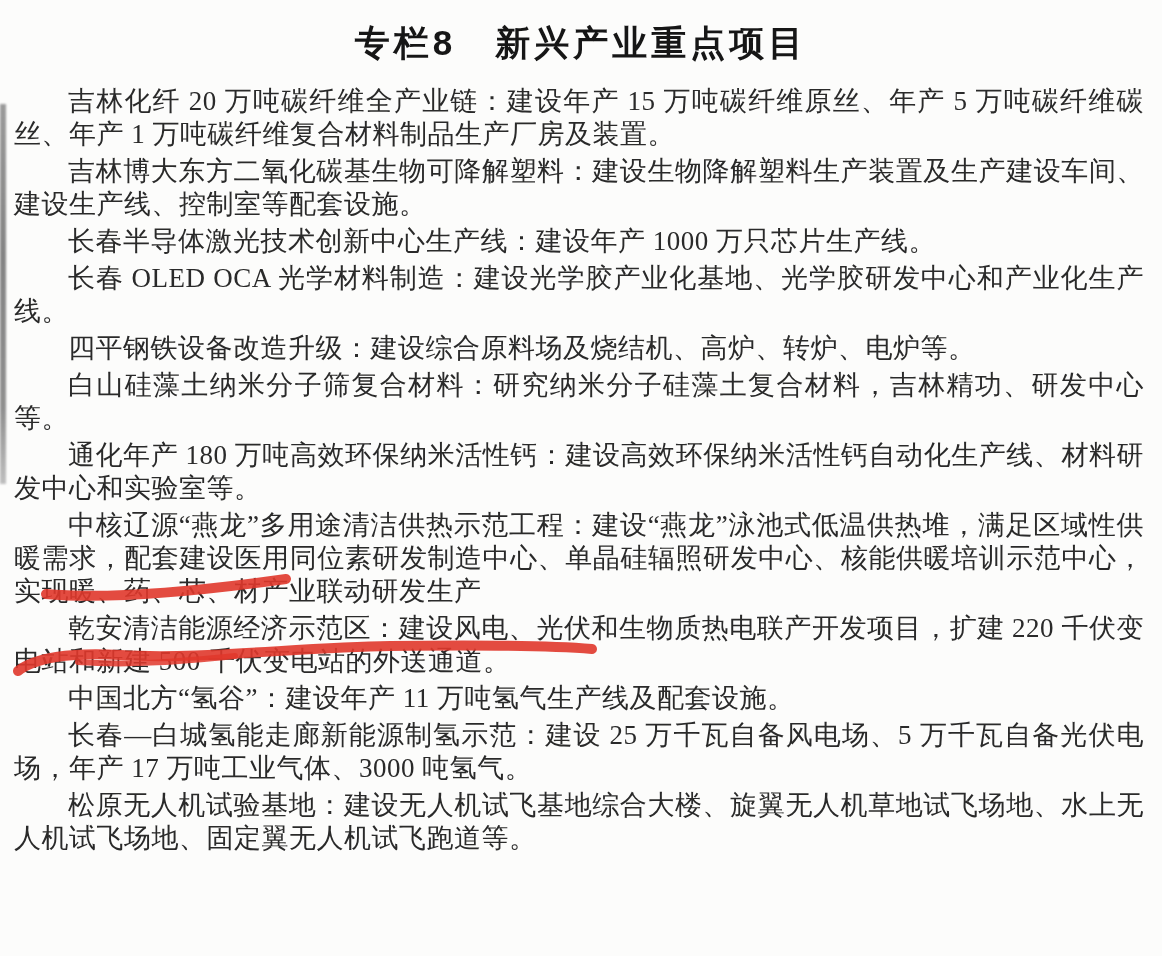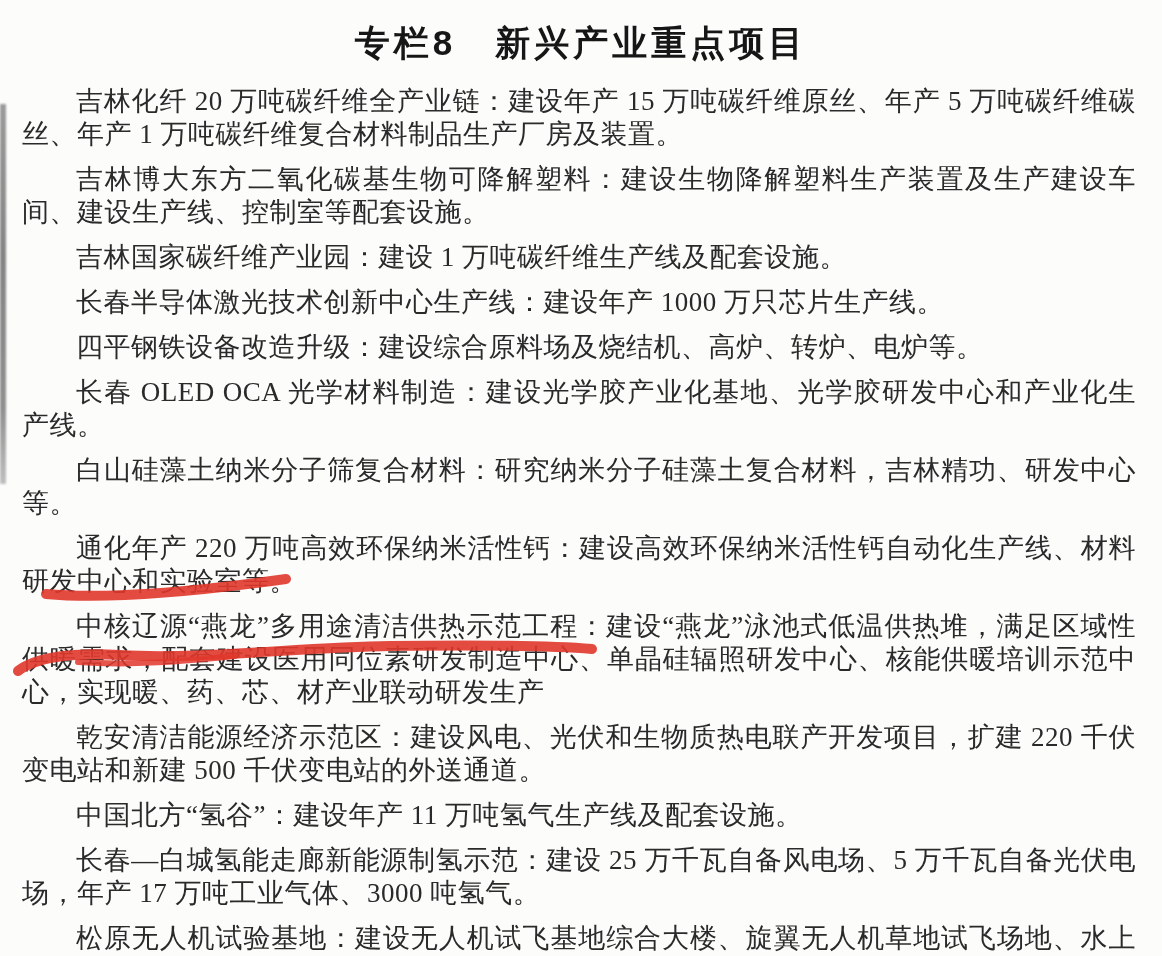--- a/index.html
+++ b/index.html
@@ -27,21 +27,21 @@
     white-space:pre;
   }
   .body-text{
     padding:0 14px 0 10px;
     font-size:27px;
     line-height:33px;
     text-align:justify;
     letter-spacing:0.5px;
   }
   .body-text p{
-    margin:12px;
+    margin:4px;
     text-indent:2em;
   }
   
   .mark-overlay{
     position:absolute;
     left:0;top:0;
     width:1162px;height:956px;
     pointer-events:none;
   }
   
@@ -59,26 +59,25 @@
 </head>
 <body>
 
 <div class="page">
 
   <div class="doc-title">专栏8　新兴产业重点项目</div>
 
   <div class="body-text">
     <p>吉林化纤 20 万吨碳纤维全产业链：建设年产 15 万吨碳纤维原丝、年产 5 万吨碳纤维碳丝、年产 1 万吨碳纤维复合材料制品生产厂房及装置。</p>
     <p>吉林博大东方二氧化碳基生物可降解塑料：建设生物降解塑料生产装置及生产建设车间、建设生产线、控制室等配套设施。</p>
-    <p>吉林国家碳纤维产业园：建设 1 万吨碳纤维生产线及配套设施。</p>
     <p>长春半导体激光技术创新中心生产线：建设年产 1000 万只芯片生产线。</p>
+    <p>长春 OLED OCA 光学材料制造：建设光学胶产业化基地、光学胶研发中心和产业化生产线。</p>
     <p>四平钢铁设备改造升级：建设综合原料场及烧结机、高炉、转炉、电炉等。</p>
-    <p>长春 OLED OCA 光学材料制造：建设光学胶产业化基地、光学胶研发中心和产业化生产线。</p>
     <p>白山硅藻土纳米分子筛复合材料：研究纳米分子硅藻土复合材料，吉林精功、研发中心等。</p>
-    <p>通化年产 220 万吨高效环保纳米活性钙：建设高效环保纳米活性钙自动化生产线、材料研发中心和实验室等。</p>
+    <p>通化年产 180 万吨高效环保纳米活性钙：建设高效环保纳米活性钙自动化生产线、材料研发中心和实验室等。</p>
     <p>中核辽源“燕龙”多用途清洁供热示范工程：建设“燕龙”泳池式低温供热堆，满足区域性供暖需求，配套建设医用同位素研发制造中心、单晶硅辐照研发中心、核能供暖培训示范中心，实现暖、药、芯、材产业联动研发生产</p>
     <p>乾安清洁能源经济示范区：建设风电、光伏和生物质热电联产开发项目，扩建 220 千伏变电站和新建 500 千伏变电站的外送通道。</p>
     <p>中国北方“氢谷”：建设年产 11 万吨氢气生产线及配套设施。</p>
     <p>长春—白城氢能走廊新能源制氢示范：建设 25 万千瓦自备风电场、5 万千瓦自备光伏电场，年产 17 万吨工业气体、3000 吨氢气。</p>
     <p>松原无人机试验基地：建设无人机试飞基地综合大楼、旋翼无人机草地试飞场地、水上无人机试飞场地、固定翼无人机试飞跑道等。</p>
   </div>
 
   <div class="edge-artifact"></div>
 
   <svg class="mark-overlay" width="1162" height="956" viewBox="0 0 1162 956" xmlns="http://www.w3.org/2000/svg">

